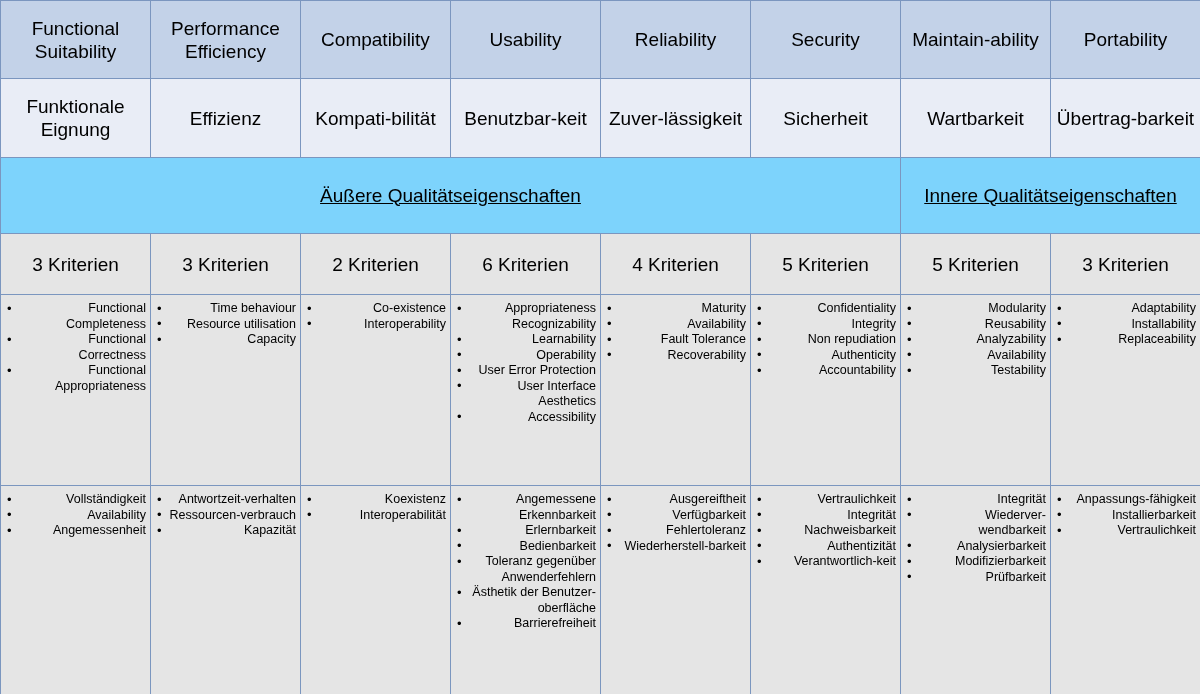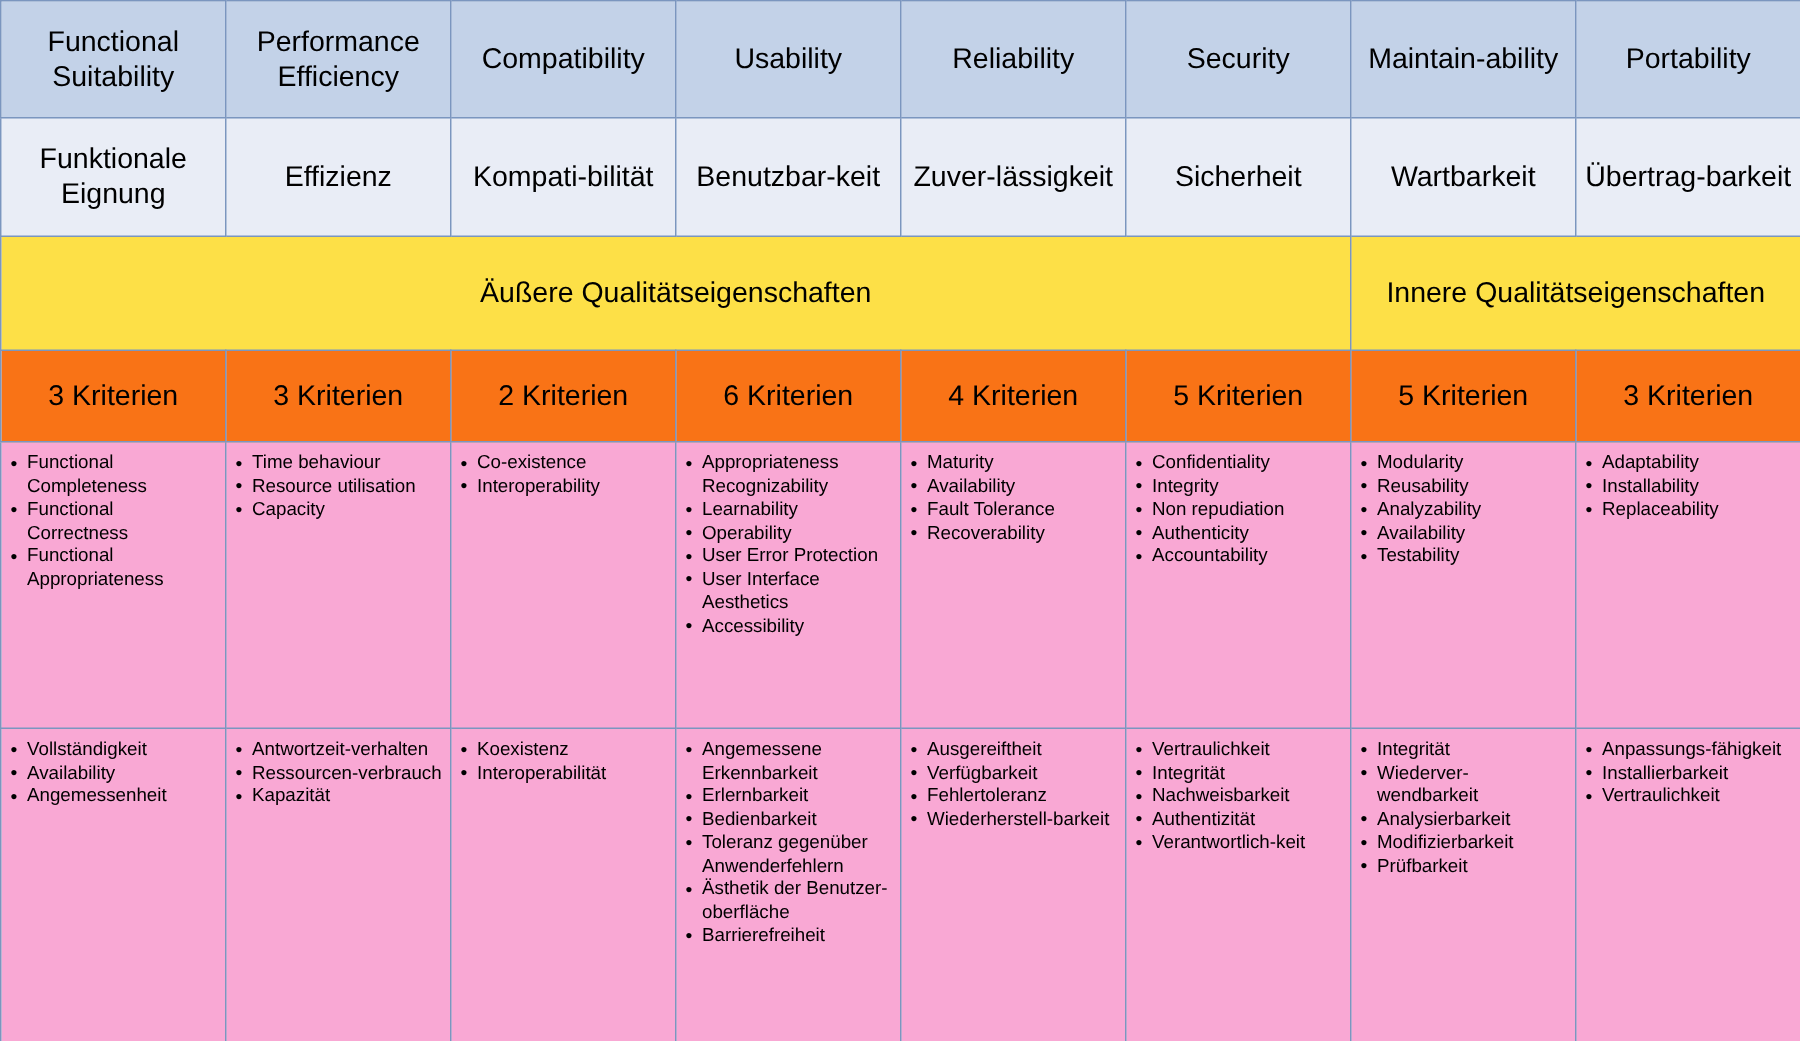--- a/index.html
+++ b/index.html
@@ -42,41 +42,42 @@
   tr.row-de-names td {
     background: #e9edf6;
     height: 74px;
     font-size: 19px;
     line-height: 23px;
     padding: 2px 3px;
   }
 
   
   tr.row-groups td {
-    background: #fde047;
+    background: #7dd3fc;
     height: 71px;
     font-size: 19px;
     line-height: 24px;
     padding: 2px 6px;
+    text-decoration: underline;
   }
 
   
   tr.row-counts td {
-    background: #f97316;
+    background: #e5e5e5;
     height: 60px;
     font-size: 19px;
     line-height: 23px;
   }
 
   
   tr.row-criteria-en td,
   tr.row-criteria-de td {
-    background: #f9a8d4;
+    background: #e5e5e5;
     vertical-align: top;
-    text-align: left;
+    text-align: right;
     padding: 6px 4px 4px 4px;
   }
   tr.row-criteria-en td { height: 180px; }
   tr.row-criteria-de td { height: 234px; }
 
   ul.criteria {
     list-style: none;
     margin: 0;
     padding: 0;
   }

